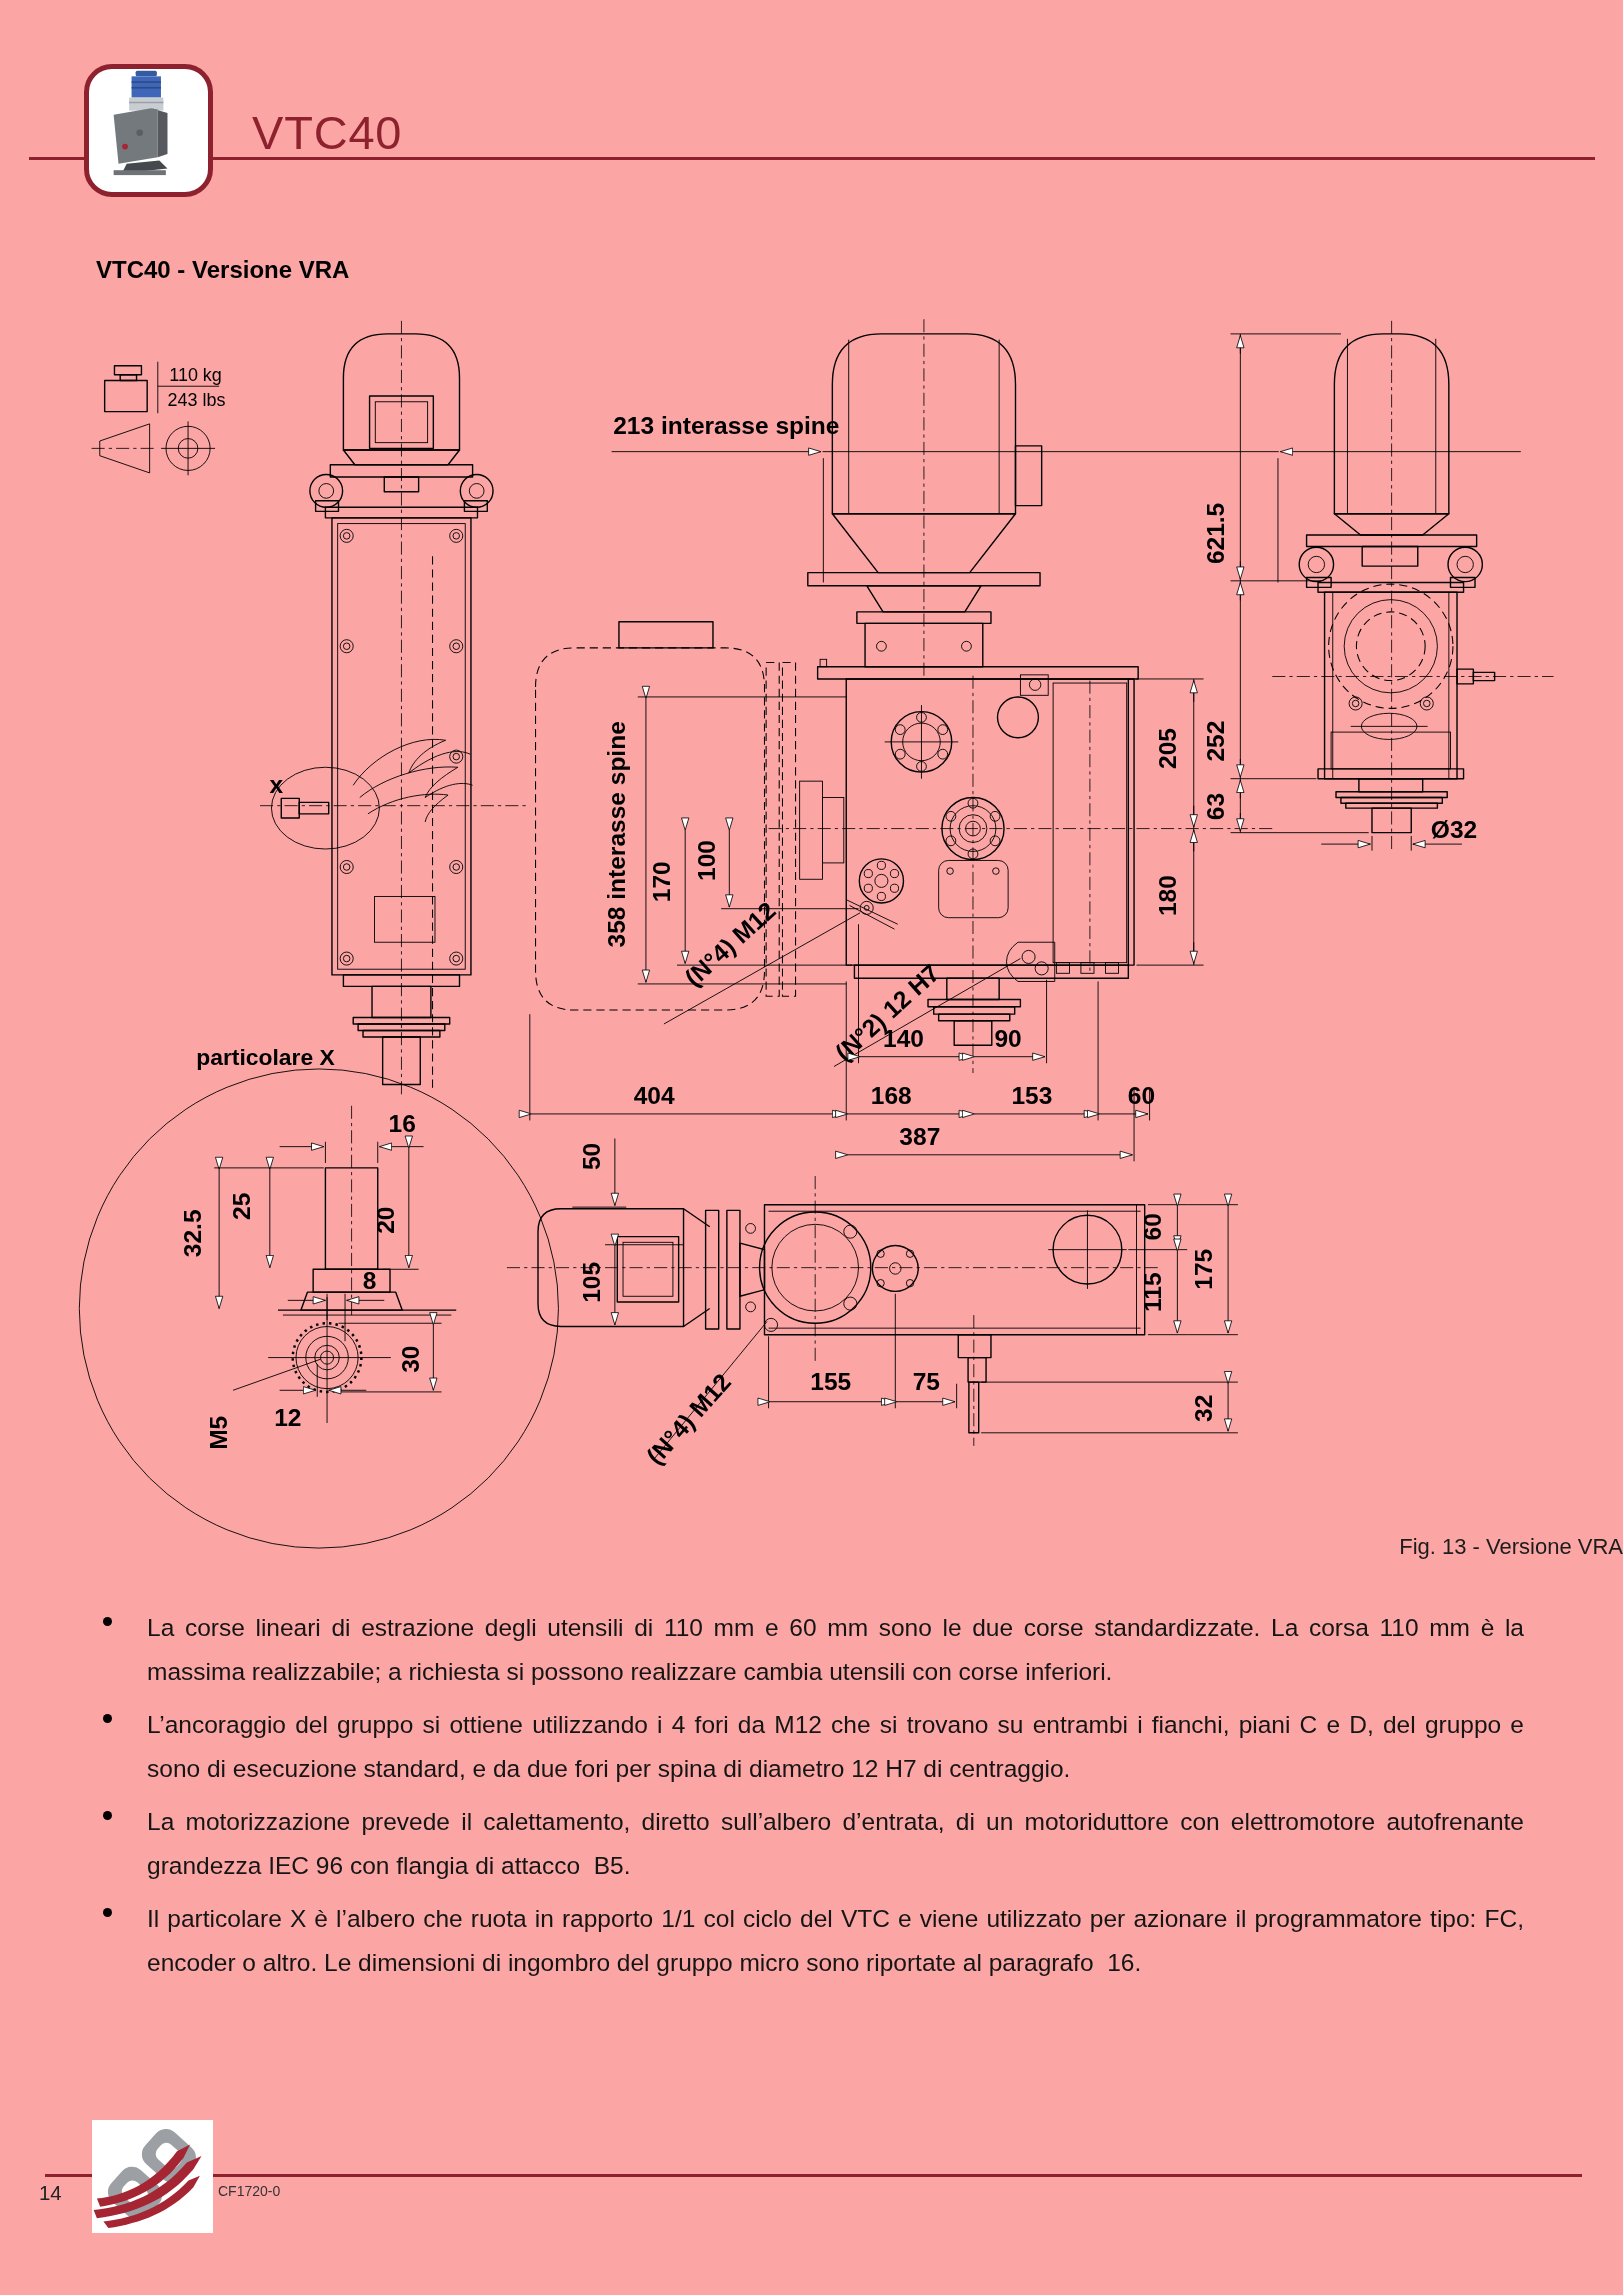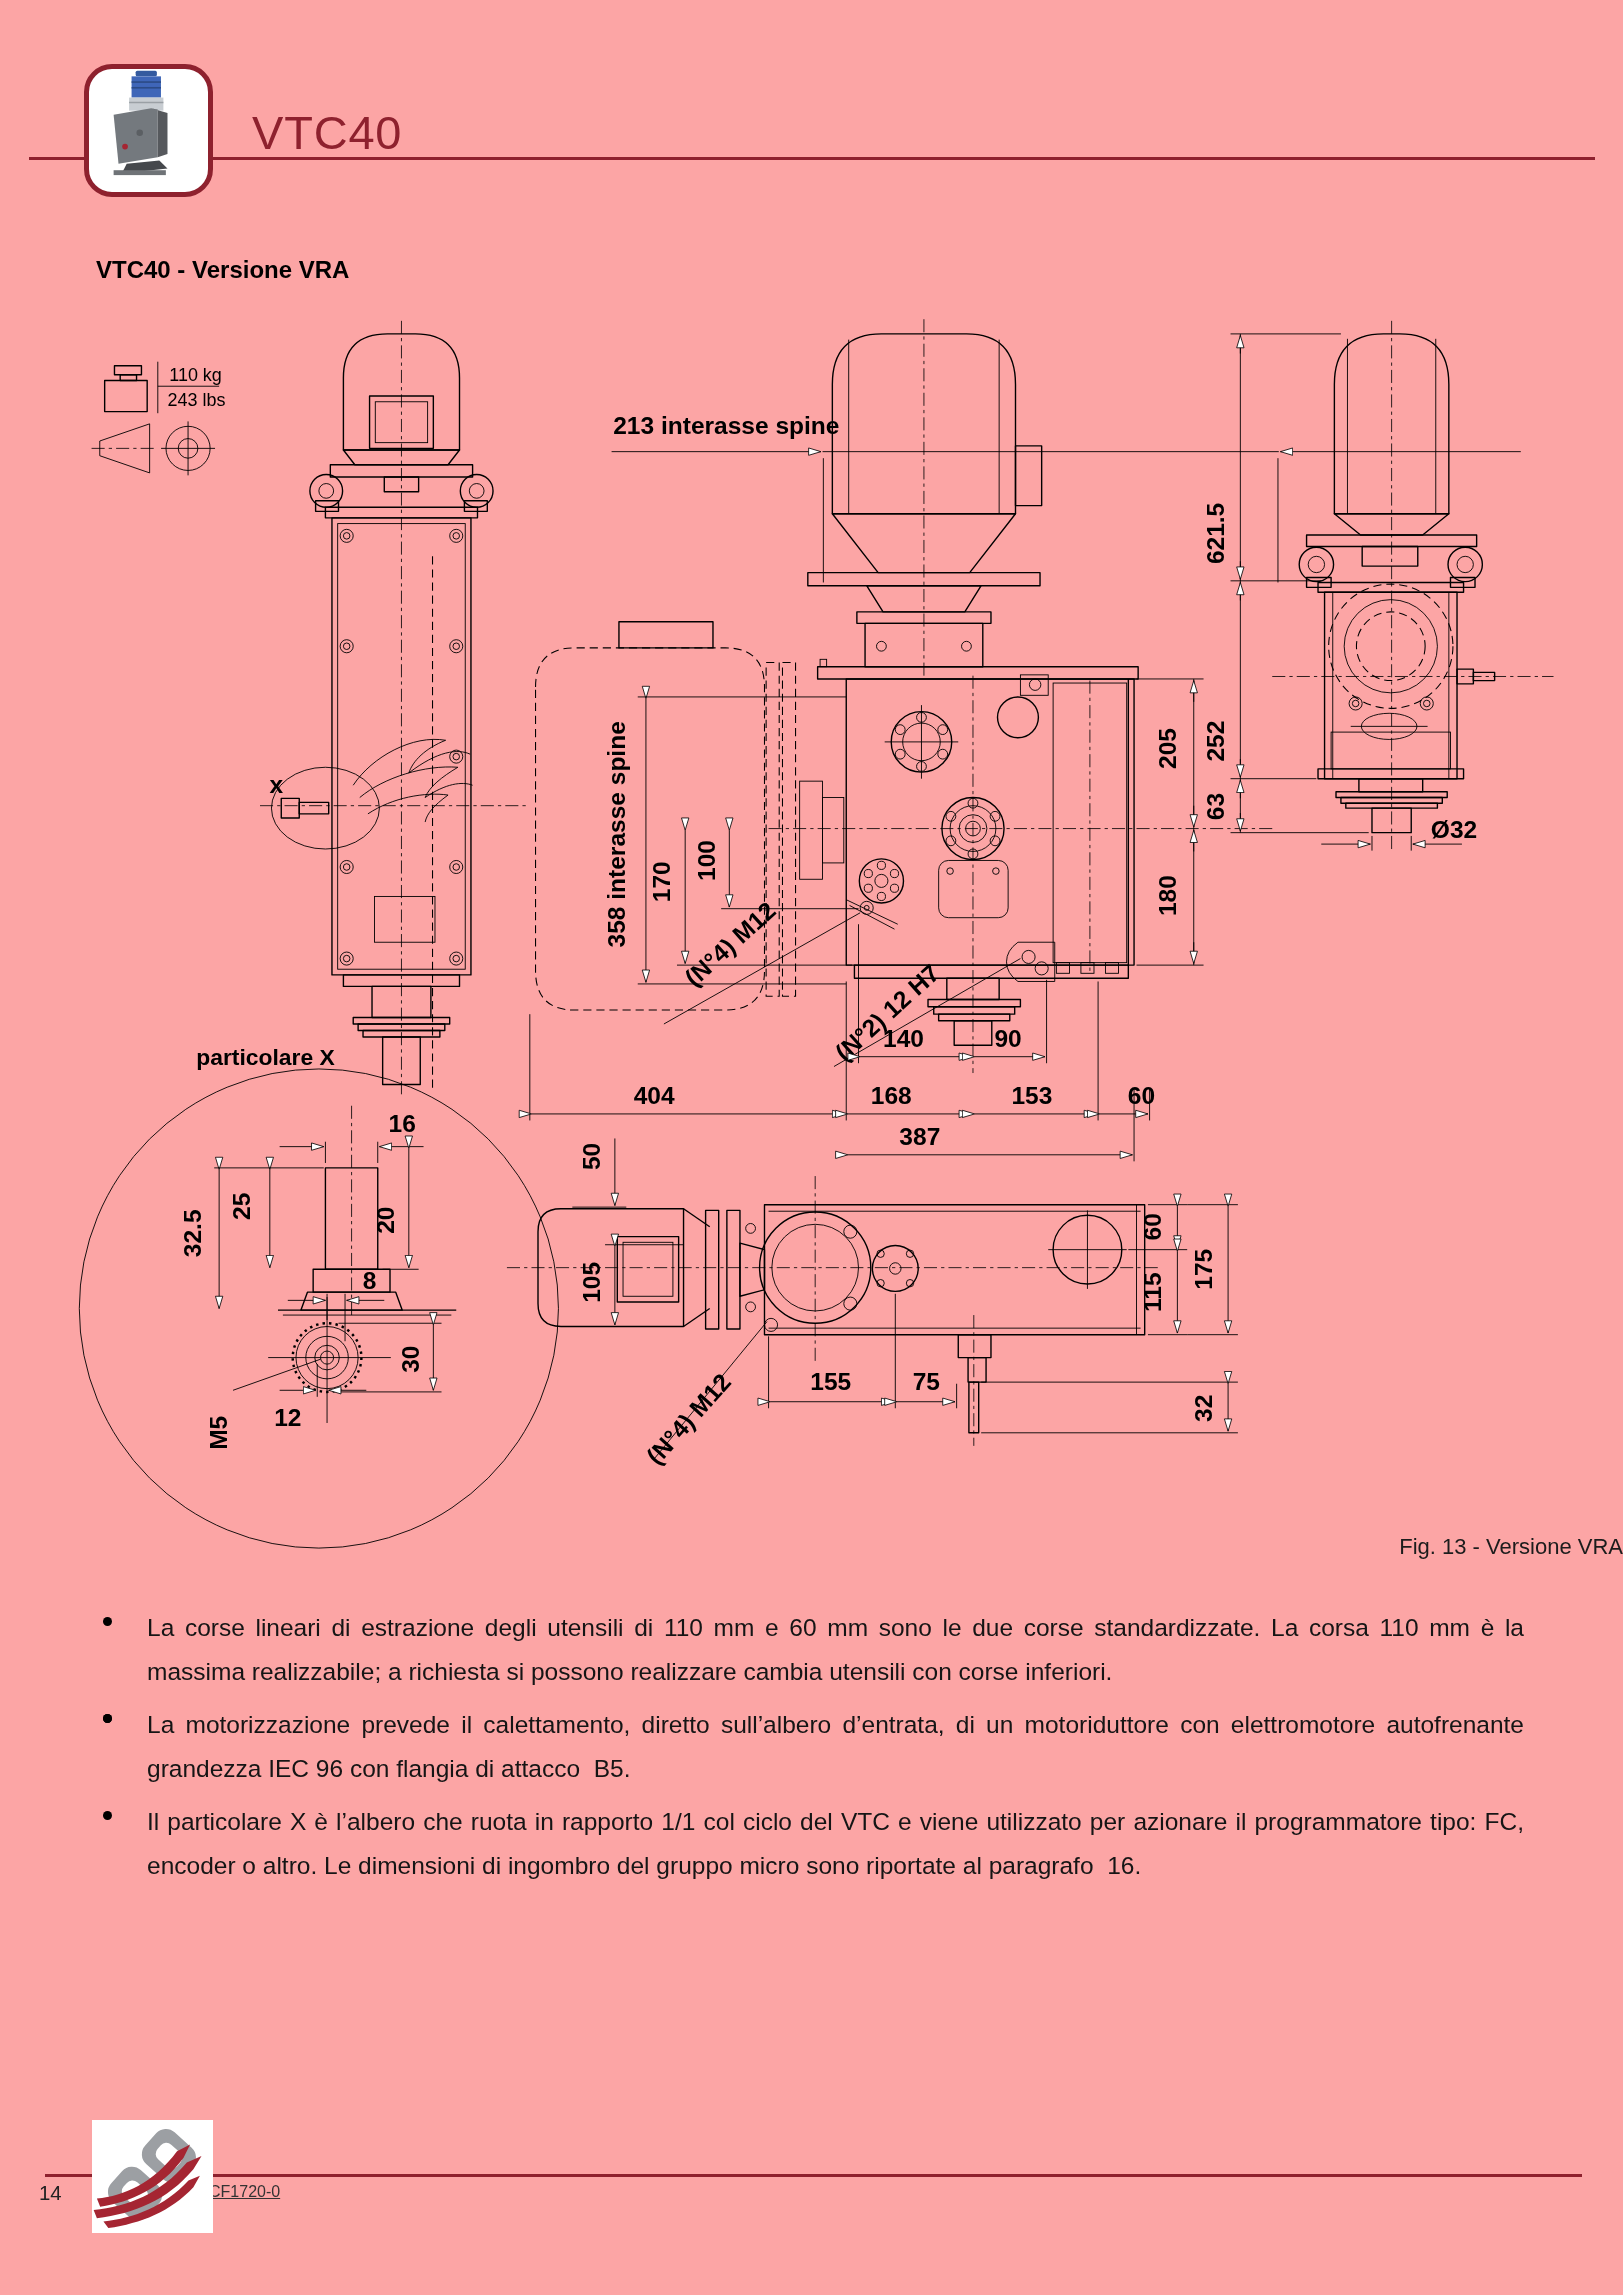--- a/index.html
+++ b/index.html
@@ -27,21 +27,21 @@
   
   .bullets{position:absolute;left:96px;top:1606px;width:1428px;}
   .bullets .item{position:relative;padding-left:51px;margin-bottom:9px;font-size:24.5px;line-height:44px;
                  text-align:justify;color:#151515;}
   .bullets .item .dot{position:absolute;left:6.5px;top:10.6px;width:9.8px;height:9.8px;border-radius:50%;background:#000;}
   .bullets .item span.tx{white-space:pre-wrap;}
   
   .frule{position:absolute;left:45px;top:2174px;width:1537px;height:3.3px;background:#8e212e;}
   .footer-logo{position:absolute;left:92px;top:2120px;width:121px;height:113px;background:#fff;z-index:2;}
   .page-num{position:absolute;left:39px;top:2182px;font-size:20.4px;color:#222;}
-  .doc-code{position:absolute;left:209px;top:2183px;font-size:16px;color:#333;text-decoration:underline;}
+  .doc-code{position:absolute;left:218px;top:2183px;font-size:14px;color:#333;}
 </style>
 </head>
 <body>
 
 <div class="page">
 
   <div class="hrule"></div>
   <div class="logo-box">
     <svg width="108" height="111" viewBox="0 0 132 136">
       <rect x="57" y="2" width="26" height="7" rx="2" fill="#345a9f"></rect>
@@ -482,20 +482,21 @@
 
   <div class="fig-caption">Fig. 13 - Versione VRA</div>
 
   <div class="bullets">
     <div class="item">
       <span class="dot"></span>
       <span class="tx">La corse lineari di estrazione degli utensili di 110 mm e 60 mm sono le due corse standardizzate. La corsa 110 mm è la massima realizzabile; a richiesta si possono realizzare cambia utensili con corse inferiori.</span>
     </div>
     <div class="item">
       <span class="dot"></span>
+      <span class="tx">L’ancoraggio del gruppo si ottiene utilizzando i 4 fori da M12 che si trovano su entrambi i fianchi, piani C e D, del gruppo e sono di esecuzione standard, e da due fori per spina di diametro 12 H7 di centraggio.</span>
     </div>
     <div class="item">
       <span class="dot"></span>
       <span class="tx">La motorizzazione prevede il calettamento, diretto sull’albero d’entrata, di un motoriduttore con elettromotore autofrenante grandezza IEC 96 con flangia di attacco  B5.</span>
     </div>
     <div class="item">
       <span class="dot"></span>
       <span class="tx">Il particolare X è l’albero che ruota in rapporto 1/1 col ciclo del VTC e viene utilizzato per azionare il programmatore tipo: FC, encoder o altro. Le dimensioni di ingombro del gruppo micro sono riportate al paragrafo  16.</span>
     </div>
   </div>

